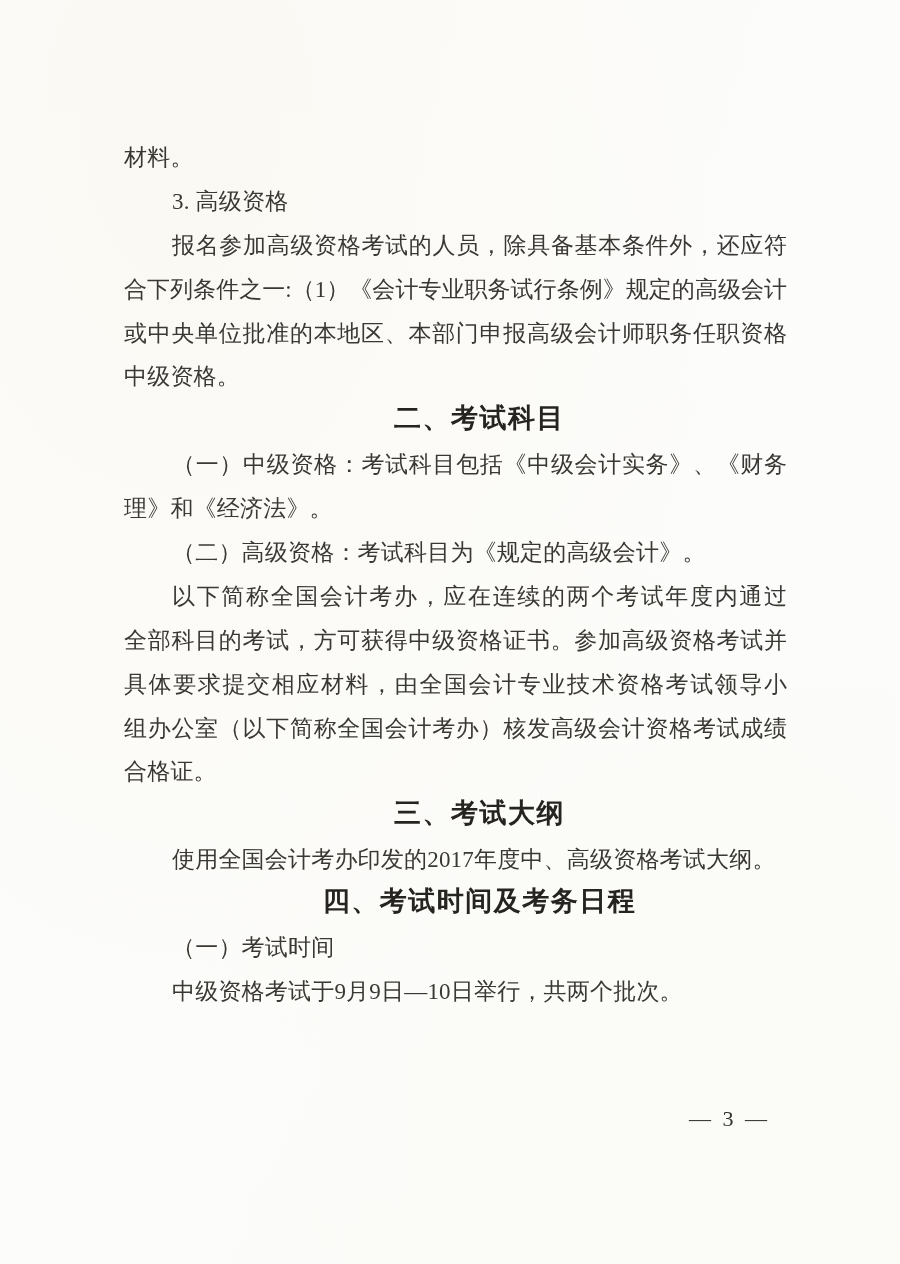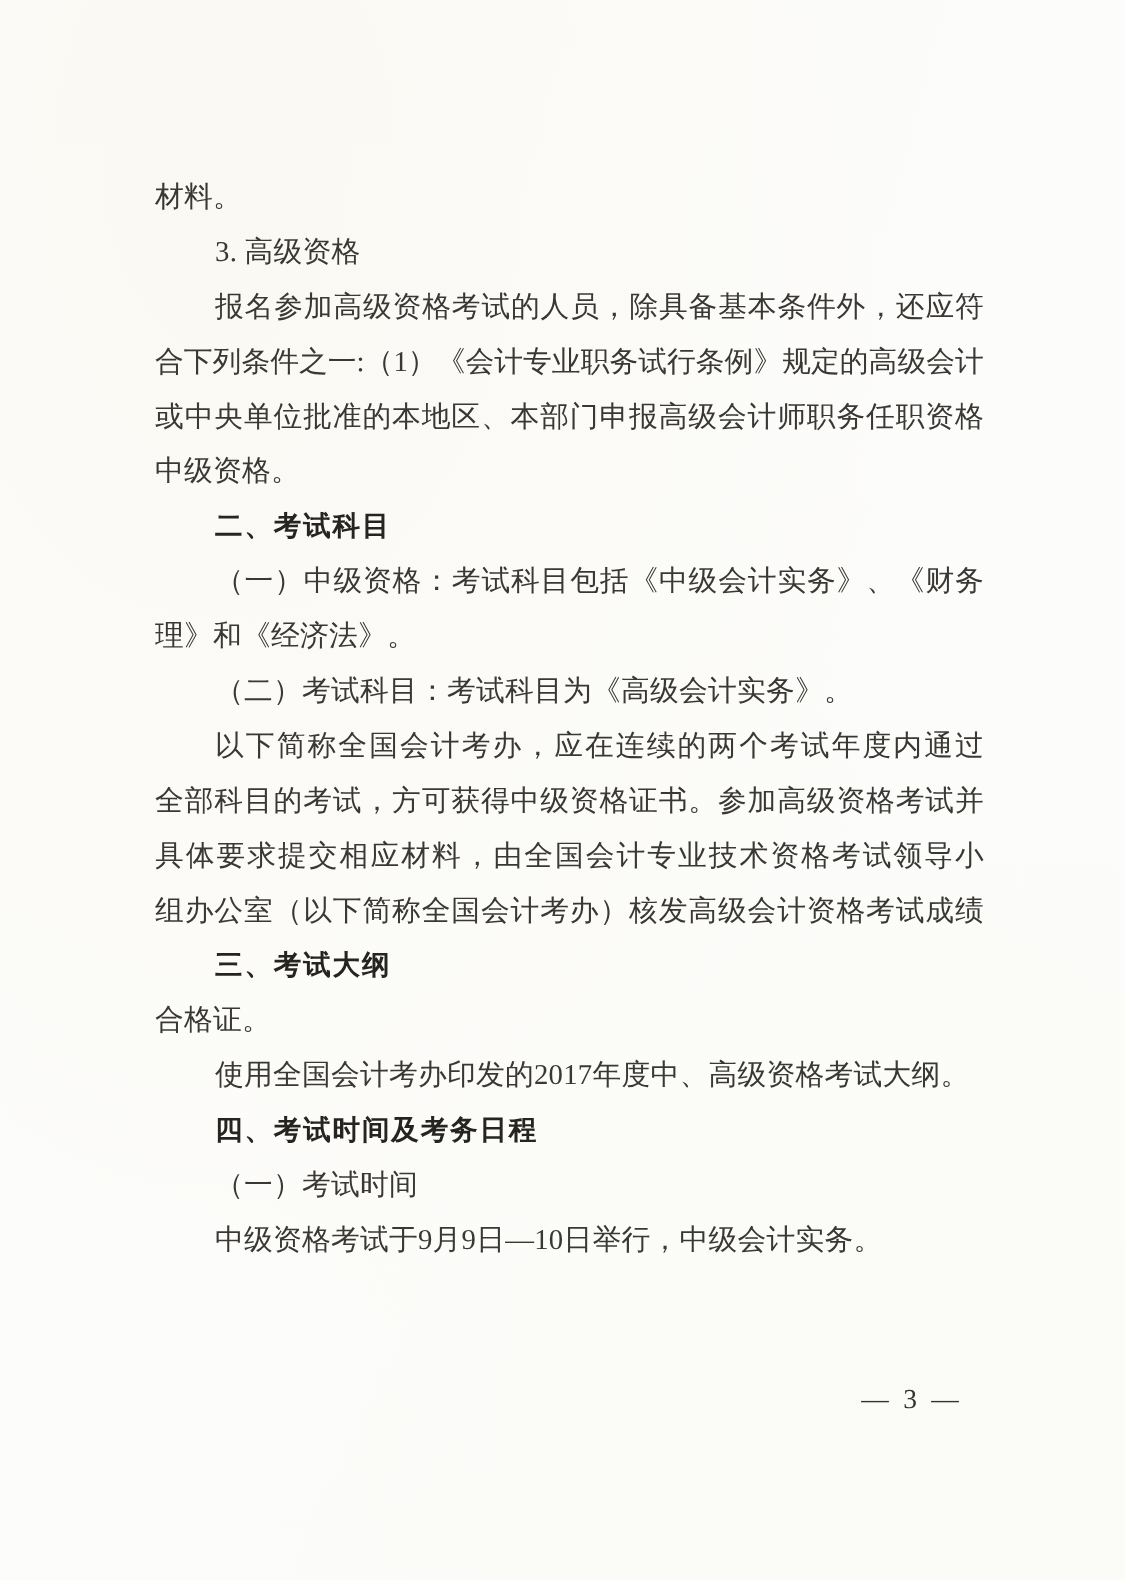--- a/index.html
+++ b/index.html
@@ -44,25 +44,26 @@
   }
   .line.fill {
     white-space: normal;
     text-align: justify;
     text-align-last: justify;
     text-justify: inter-character;
     letter-spacing: 0;
     overflow: hidden;
   }
   .line.heading {
-    font-family: Liberation Sans, sans-serif;
+    font-family: Liberation Mono, monospace;
     font-weight: 700;
-    font-size: 22px;
+    font-size: 27px;
     letter-spacing: 1.5px;
     color: #262420;
+    text-align: center;
   }
   .page-number {
     position: absolute;
     top: 1106px;
     right: 130px;
     font-family: "Liberation Serif", serif;
     font-size: 22px;
     letter-spacing: 3px;
     color: #343230;
     white-space: nowrap;
@@ -75,26 +76,26 @@
   <div class="text-block">
       <div class="line">材料。</div>
       <div class="line indent">3. 高级资格</div>
       <div class="line indent fill">报名参加高级资格考试的人员，除具备基本条件外，还应符</div>
       <div class="line fill">合下列条件之一:（1）《会计专业职务试行条例》规定的高级会计</div>
       <div class="line fill">或中央单位批准的本地区、本部门申报高级会计师职务任职资格</div>
       <div class="line">中级资格。</div>
       <div class="line indent heading">二、考试科目</div>
       <div class="line indent fill">（一）中级资格：考试科目包括《中级会计实务》、《财务管</div>
       <div class="line">理》和《经济法》。</div>
-      <div class="line indent">（二）考试科目：考试科目为《高级会计实务》。</div>
+      <div class="line indent">（二）高级资格：考试科目为《规定的高级会计》。</div>
       <div class="line indent fill">以下简称全国会计考办，应在连续的两个考试年度内通过</div>
       <div class="line fill">全部科目的考试，方可获得中级资格证书。参加高级资格考试并</div>
       <div class="line fill">具体要求提交相应材料，由全国会计专业技术资格考试领导小</div>
       <div class="line fill">组办公室（以下简称全国会计考办）核发高级会计资格考试成绩</div>
+      <div class="line">合格证。</div>
       <div class="line indent heading">三、考试大纲</div>
-      <div class="line">合格证。</div>
       <div class="line indent">使用全国会计考办印发的2017年度中、高级资格考试大纲。</div>
       <div class="line indent heading">四、考试时间及考务日程</div>
       <div class="line indent">（一）考试时间</div>
-      <div class="line indent">中级资格考试于9月9日—10日举行，中级会计实务。</div>
+      <div class="line indent">中级资格考试于9月9日—10日举行，共两个批次。</div>
     </div>
   <div class="page-number">— 3 —</div>
 </div>
 
 </body></html>

